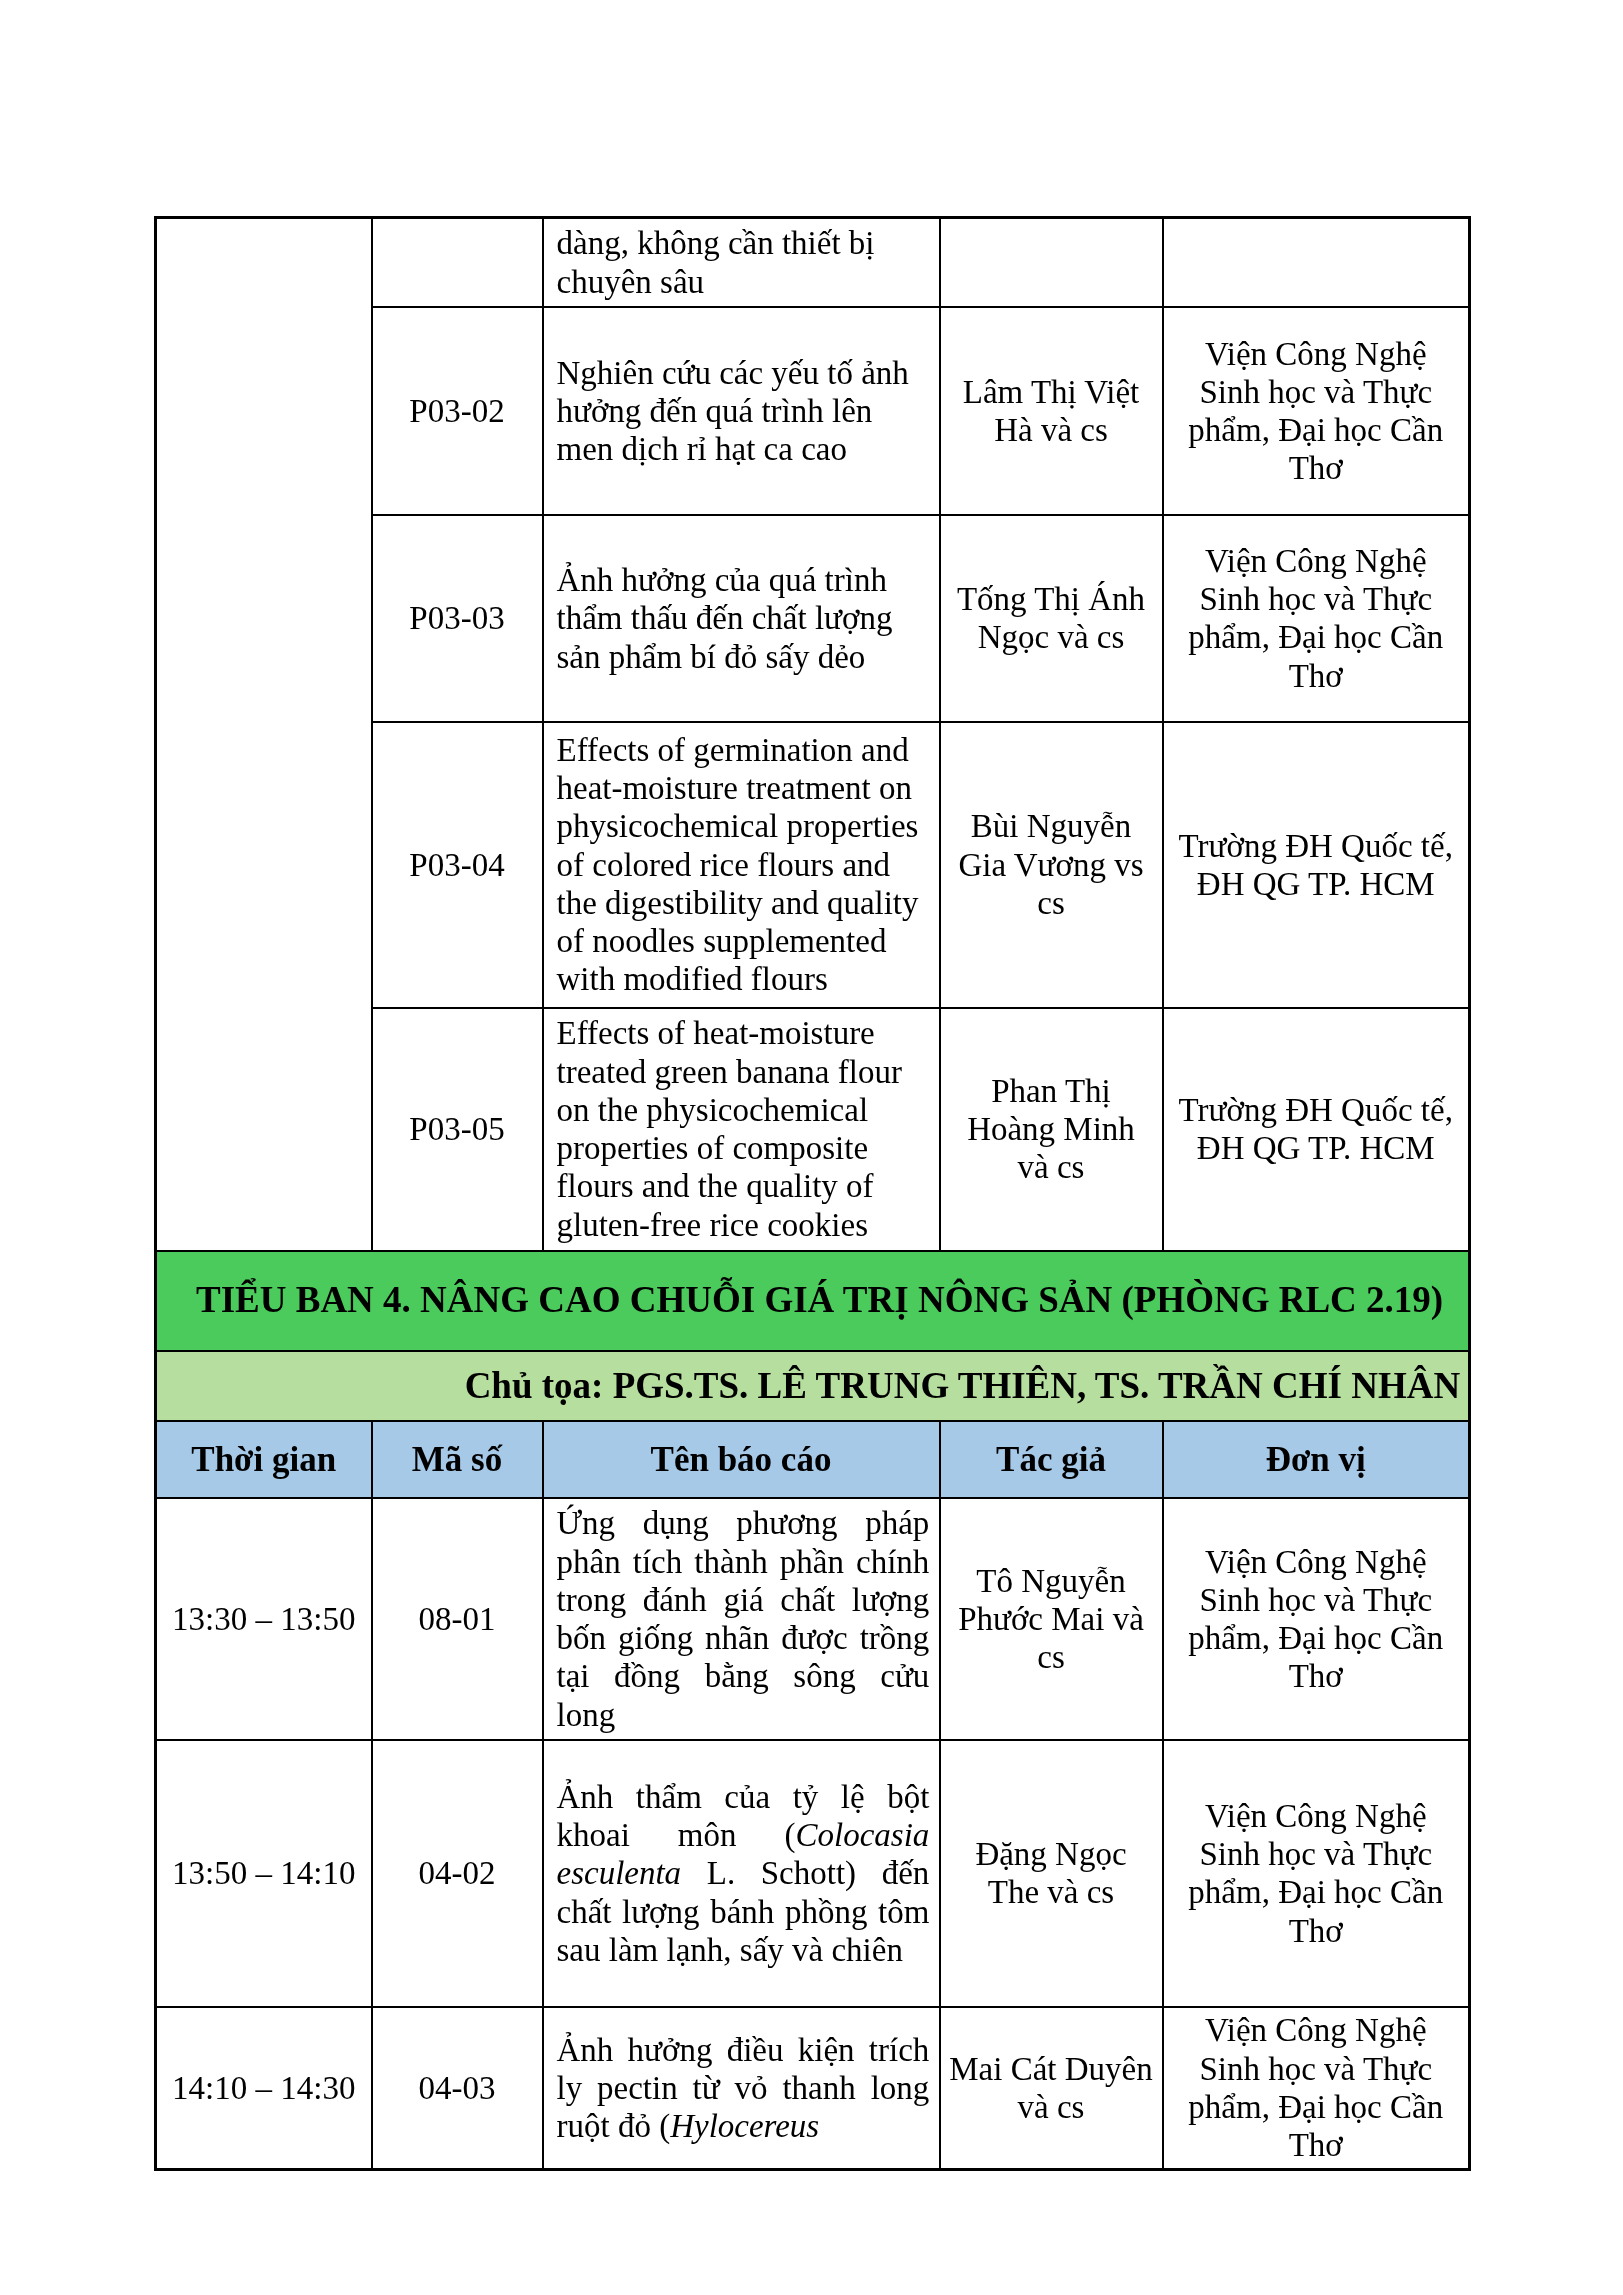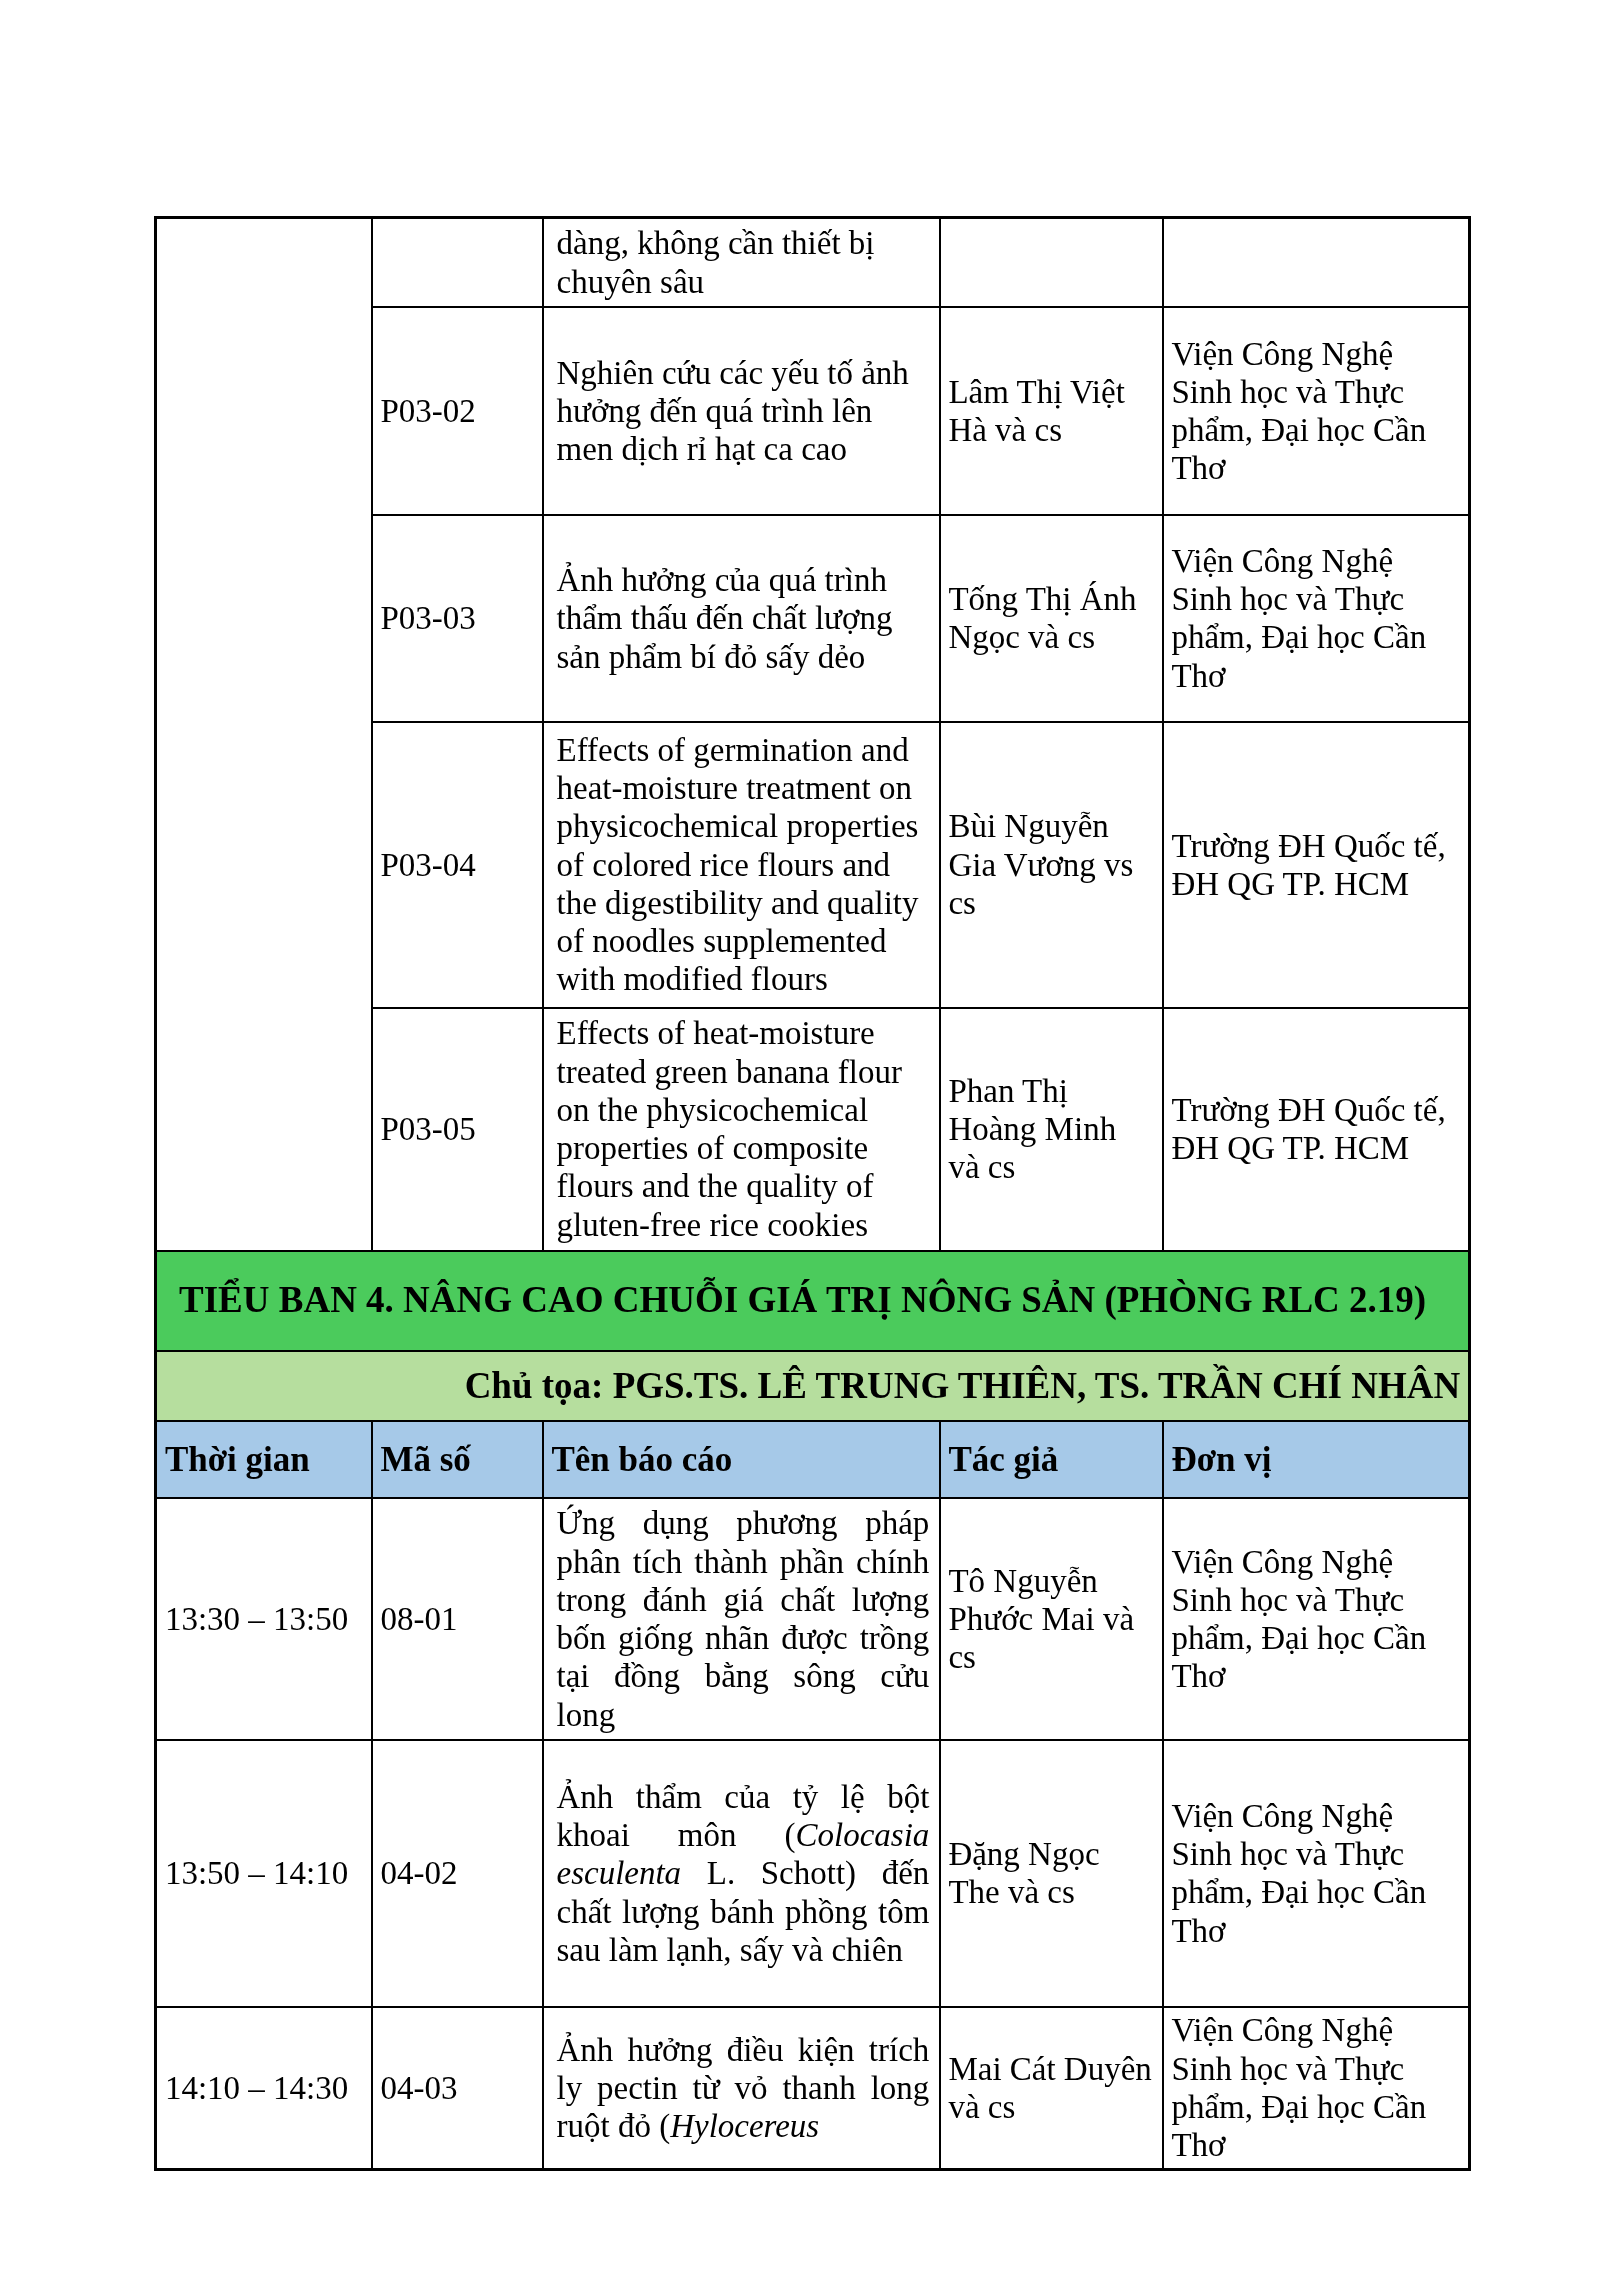--- a/index.html
+++ b/index.html
@@ -29,21 +29,21 @@
     width: 1314px;
     border-collapse: collapse;
     table-layout: fixed;
     border: 3.3px solid #000000;
     font-size: 33px;
     line-height: 1.16;
   }
   td {
     border: 2.6px solid #000000;
     vertical-align: middle;
-    text-align: left;
+    text-align: center;
     padding: 3.9px 7.9px;
     overflow: hidden;
     word-wrap: break-word;
   }
   td.title {
     text-align: left;
     padding: 5.2px 9.2px 5.2px 13px;
   }
   tr.just td.title {
     text-align: justify;
@@ -56,21 +56,21 @@
   tr.h-p5    td { height: 231px; }
   tr.h-green td { height: 90px; }
   tr.h-chair td { height: 61px; }
   tr.h-head  td { height: 67px; }
   tr.h-s1    td { height: 205px; }
   tr.h-s2    td { height: 254px; }
   tr.h-s3    td { height: 143px; }
 
   td.section-banner {
     background: var(--green, #4BCB5C);
-    text-align: left;
+    text-align: center;
     font-weight: bold;
     font-size: 37px;
     padding-left: 22px;
   }
   td.chair-banner {
     background: var(--chair, #B6DE9E);
     text-align: right;
     font-weight: bold;
     font-size: 37px;
     padding-left: 22px;

